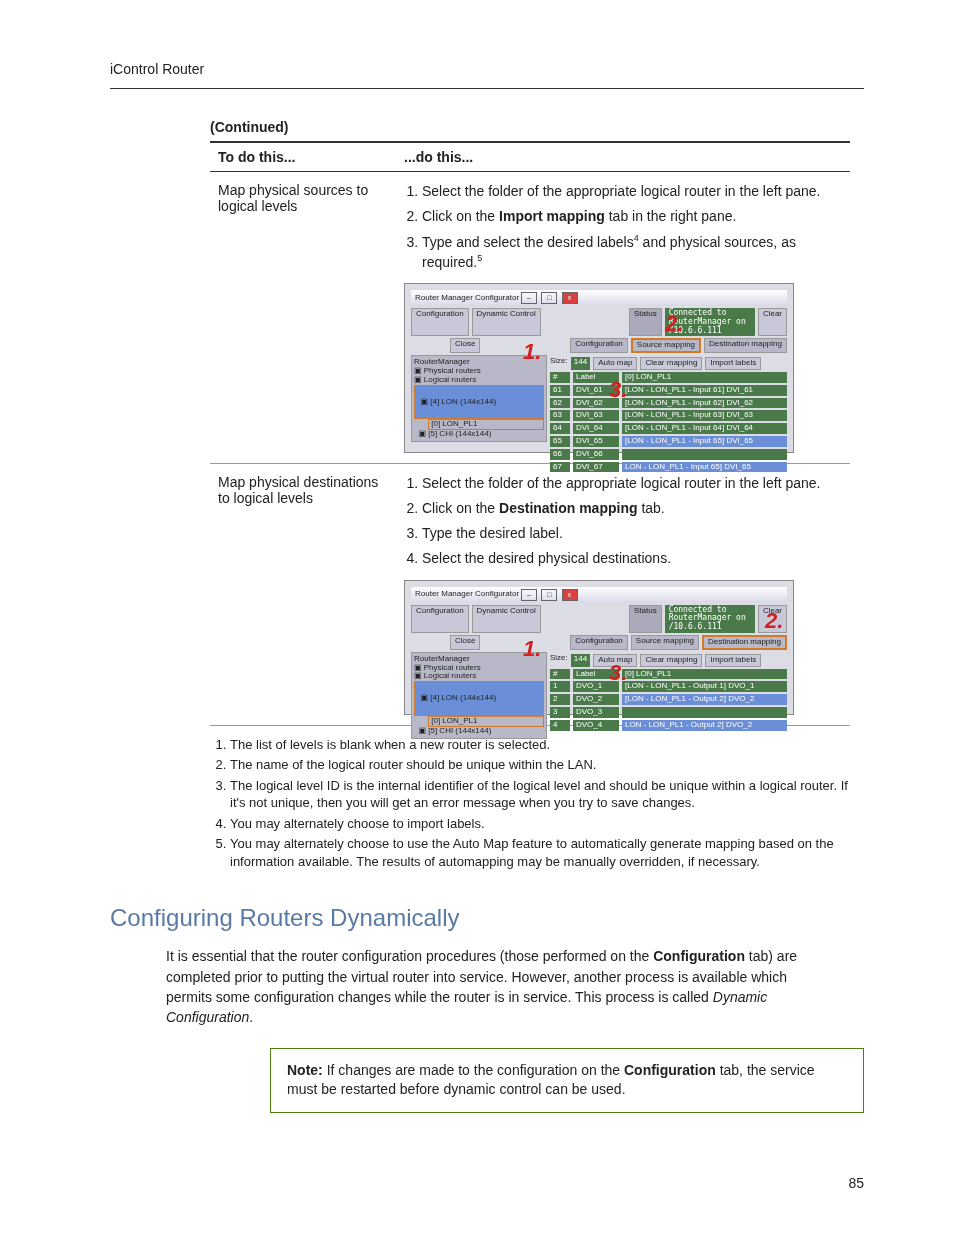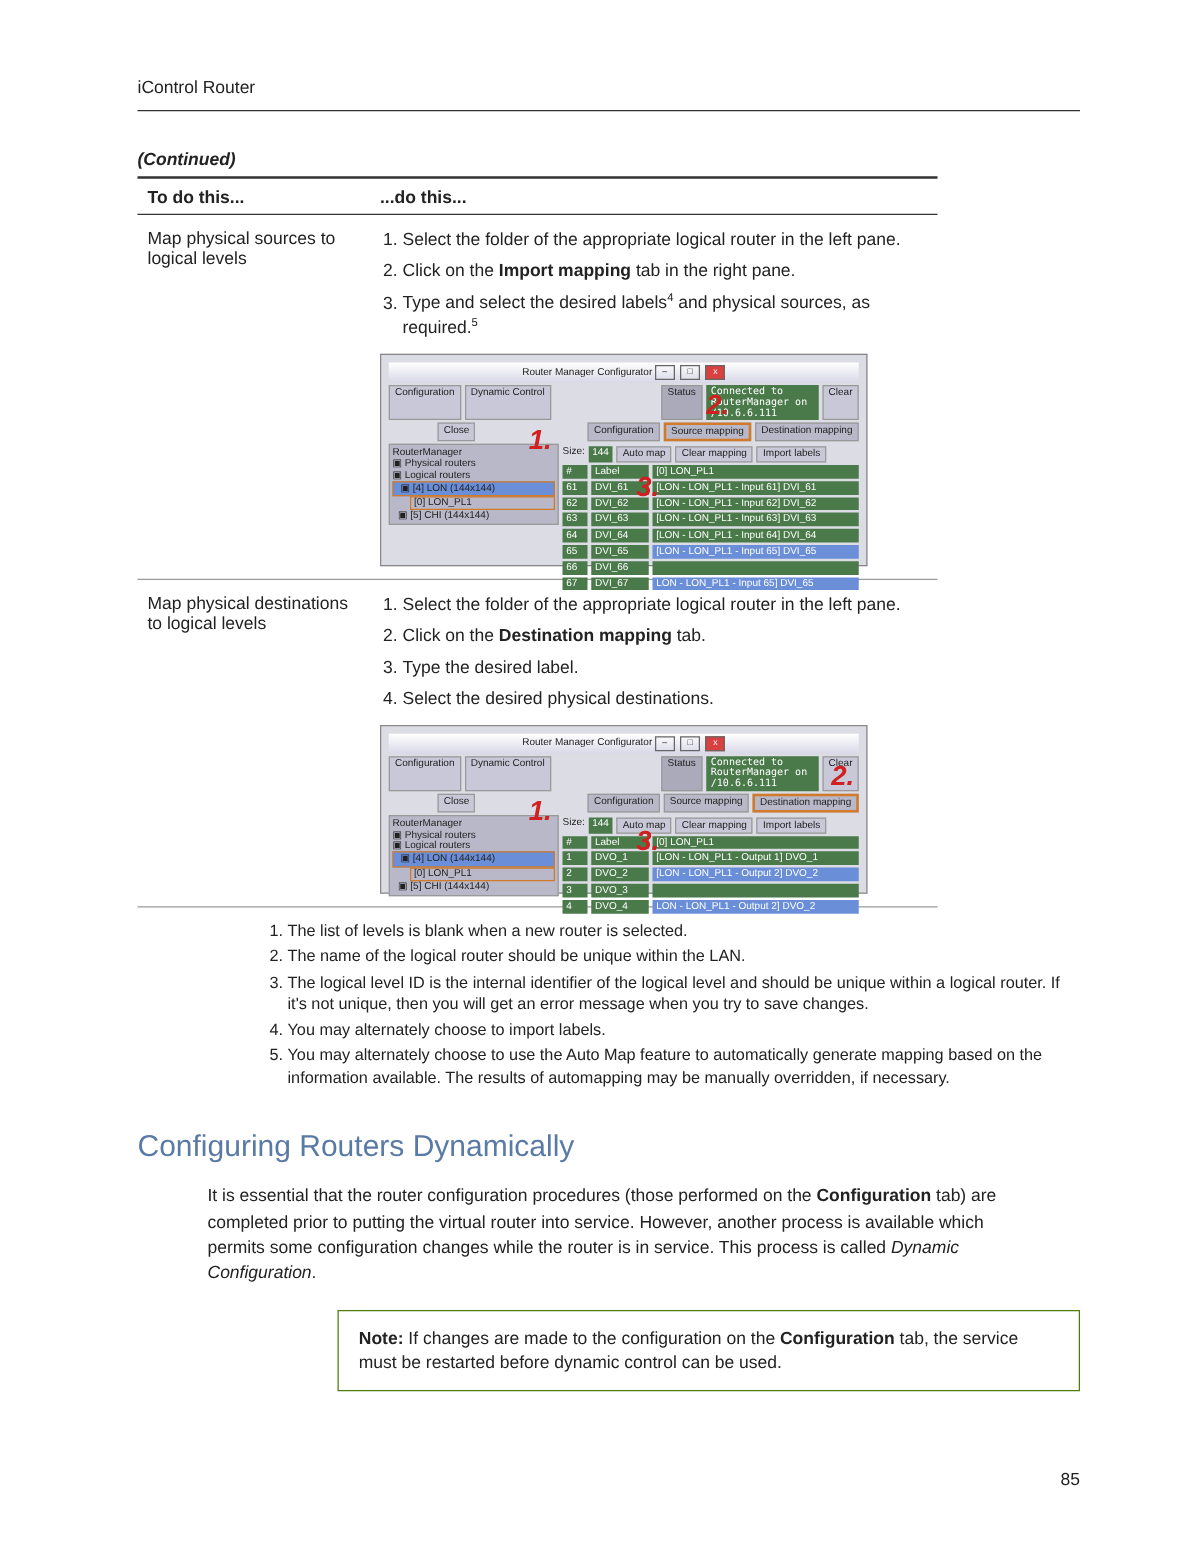--- a/index.html
+++ b/index.html
@@ -1,35 +1,35 @@
 <!DOCTYPE html>
 <html><head>
 <meta charset="utf-8">
 <style>
   html,body{margin:0;padding:0;background:#fff;color:#222;font-family:"Segoe UI",Arial,sans-serif;font-size:14px}
   .page{width:954px;height:1235px;box-sizing:border-box;padding:60px 90px 40px 110px;position:relative}
   .runhead{font-size:14px;line-height:1.3;margin-bottom:10px}
   .rule{border-top:1px solid #333;margin:8px 0 30px 0}
-  .continued{font-style:italic;font-weight:bold;margin-bottom:6px}
-  table.main{border-collapse:collapse;width:640px;}
+  .continued{font-weight:bold;margin-left:100px;margin-bottom:6px}
+  table.main{border-collapse:collapse;width:640px;margin-left:100px}
   table.main th{border-top:2px solid #333;border-bottom:1px solid #333;text-align:left;padding:6px 8px;font-weight:bold}
   table.main td{border-bottom:1px solid #999;vertical-align:top;padding:10px 8px}
   td.left{width:170px}
   ol.steps{margin:0;padding-left:18px}
   ol.steps li{margin-bottom:6px;line-height:1.35}
   .shot{width:390px;height:170px;background:#dcdce4;border:1px solid #888;box-sizing:border-box;padding:6px;margin-top:12px;font-size:8px;line-height:1.1}
-  .shot .titlebar{background:linear-gradient(#fff,#d8d8e8);padding:2px 4px;font-size:8px;display:flex;justify-content:center;align-items:center}
+  .shot .titlebar{background:linear-gradient(#fff,#d8d8e8);padding:2px 4px;font-size:8px;display:flex;justify-content:flex-start;align-items:center}
   .shot .winbtns span{display:inline-block;width:14px;height:10px;border:1px solid #666;margin-left:2px;font-size:7px;text-align:center;line-height:10px}
   .shot .winbtns span.close{background:#d94040;color:#fff}
   .shot .row{display:flex;gap:3px;margin-top:2px}
   .btn3d{background:#c8c8d8;border:1px solid #999;padding:1px 4px;font-size:8px}
   .statlbl{background:#aab;border:1px solid #999;padding:1px 4px;font-size:8px}
   .statval{background:#4a7a4a;color:#fff;padding:1px 4px;font-size:8px;flex:1;font-family:monospace}
   .tree{width:130px;background:#b8b8c8;border:1px solid #999;padding:2px;font-size:8px}
-  .tree .sel{background:#6a8ed8;border:1px solid #d07a2a;padding:1px 1px}
+  .tree .sel{background:#6a8ed8;border:1px solid #d07a2a;padding:12px 1px}
   .panelR{flex:1}
   .tab{background:#b8b8c8;border:1px solid #999;padding:1px 4px;font-size:8px}
   .tab.active{border:2px solid #d07a2a}
   .hdr{background:#4a7a4a;color:#fff;padding:1px 3px;font-size:8px;white-space:nowrap;overflow:hidden}
   .cell{background:#4a7a4a;color:#fff;padding:1px 3px;font-size:8px;white-space:nowrap;overflow:hidden}
   .cell.high{background:#6a8ed8}
   .sizebox{background:#4a7a4a;color:#fff;padding:1px 3px;font-size:8px}
   .callout{position:absolute;font-size:22px;font-weight:bold;color:#d02020;font-style:italic}
   .footnotes{margin-left:100px;margin-top:10px;font-size:13px;width:640px}
   .footnotes ol{margin:0;padding-left:20px}

